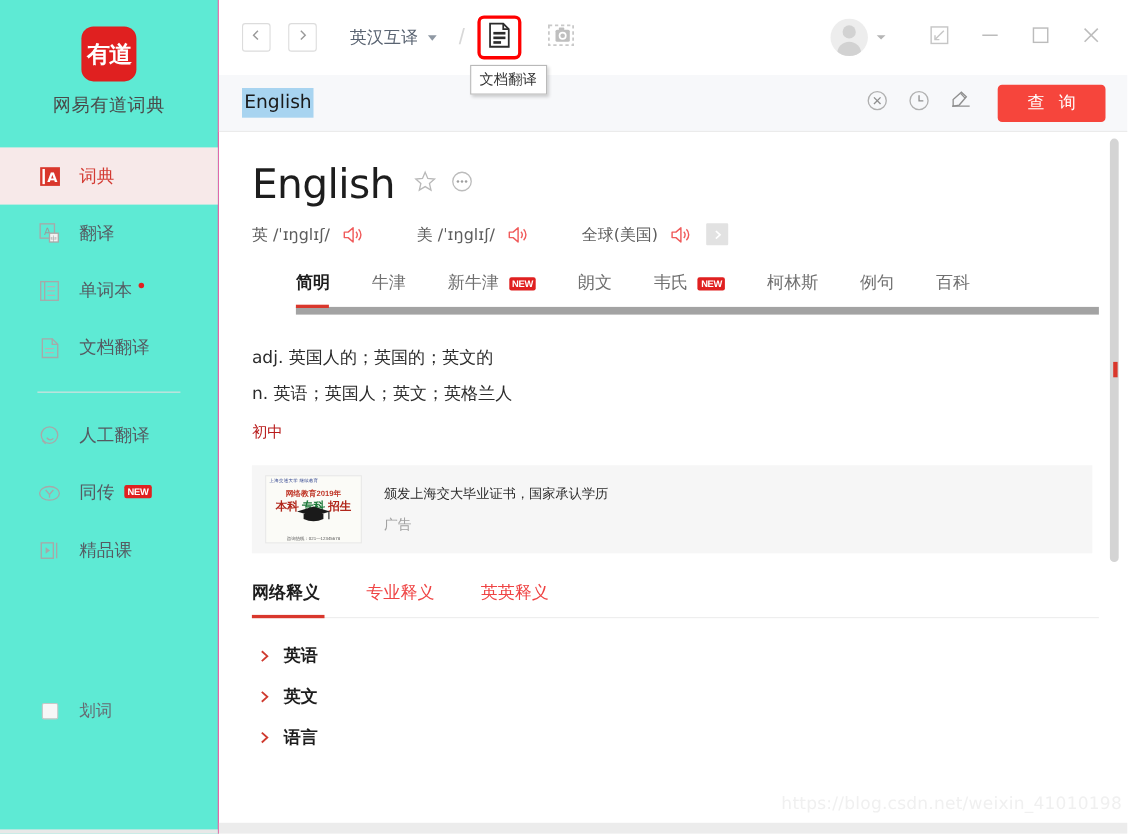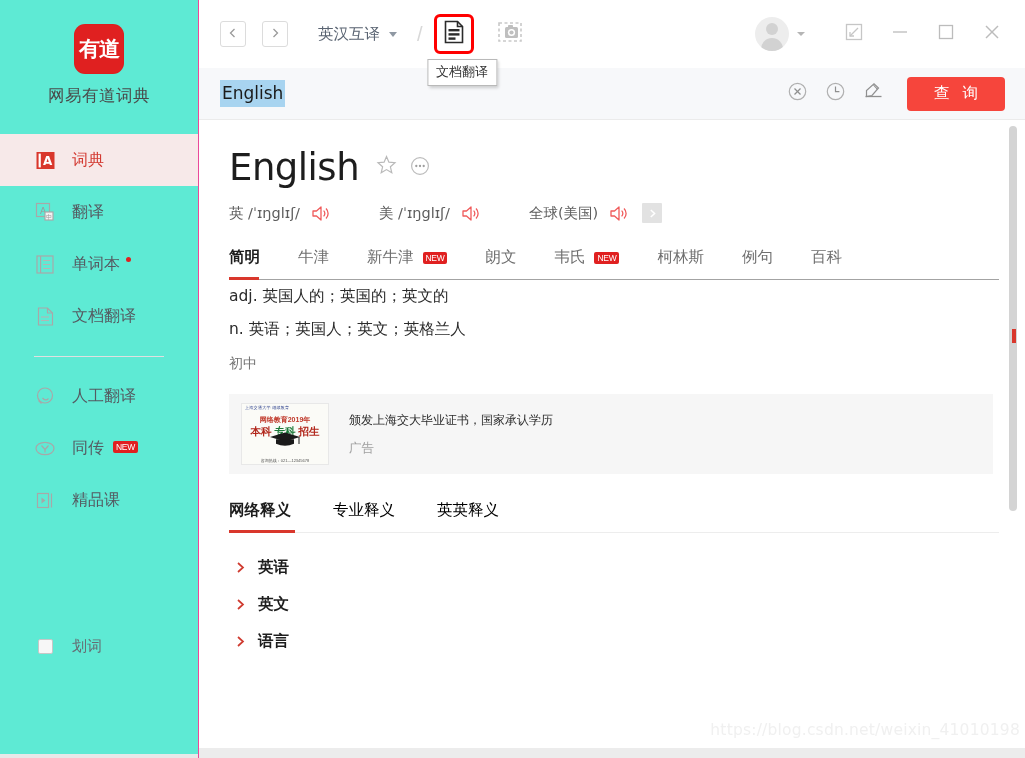--- a/index.html
+++ b/index.html
@@ -75,21 +75,21 @@
     background: #e02020;
     margin-left: 6px;
     vertical-align: middle;
     position: relative; top: -5px;
   }
   .badge-new {
     display: inline-block;
     background: #e02020;
     color: #fff;
     font-size: 8.5px;
-    font-weight: normal;
+    font-weight: bold;
     line-height: 12px;
     padding: 0 3px;
     border-radius: 2px;
     margin-left: 9px;
     position: relative; top: -1px;
     font-family: "Liberation Sans", sans-serif;
     letter-spacing: -0.3px;
   }
   .nav-sep {
     height: 1px;
@@ -324,22 +324,23 @@
     display: flex; align-items: center; justify-content: center;
     margin-left: 12px;
     cursor: pointer;
     border-radius: 1px;
   }
 
   .dict-tabs {
     display: flex;
     align-items: flex-end;
     margin-top: 24px;
-    border-bottom: 1px solid #a3a3a3;
-    position: relative;
+    border-bottom: 7px solid #a3a3a3;
+    position: relative;
+    margin-left: 40px;
   }
   .dict-tab {
     font-size: 15.5px;
     color: #6f6f6f;
     padding: 0 0 11px 0;
     margin-right: 38px;
     cursor: pointer;
     position: relative;
     white-space: nowrap;
     font-family: "DejaVu Sans", sans-serif;
@@ -347,30 +348,30 @@
   .dict-tab:last-child { margin-right: 0; }
   .dict-tab.active { color: #1d1d1d; font-weight: bold; }
   .dict-tab.active::after {
     content: "";
     position: absolute;
     left: 0; bottom: -1px;
     width: 30px; height: 3px;
     background: #d9372c;
   }
 
-  .defs { }
+  .defs { margin-top: 23px; }
   .def-line {
     font-size: 15.5px;
     color: #2b2b2b;
     line-height: 33px;
     font-family: "DejaVu Sans", sans-serif;
   }
   .def-level {
     font-size: 14px;
-    color: #737373;
+    color: #b91c1c;
     margin-top: 9px;
     font-family: "DejaVu Sans", sans-serif;
   }
 
   .ad {
     margin-top: 21px;
     background: #f6f6f6;
     display: flex;
     align-items: center;
     padding: 9px 12px;
@@ -429,21 +430,21 @@
     font-family: "DejaVu Sans", sans-serif;
   }
 
   .net-tabs {
     display: flex;
     margin-top: 26px;
     border-bottom: 1px solid #ededed;
   }
   .net-tab {
     font-size: 15.5px;
-    color: #000000;
+    color: #ef4444;
     padding-bottom: 11px;
     margin-right: 42px;
     cursor: pointer;
     position: relative;
     font-family: "DejaVu Sans", sans-serif;
   }
   .net-tab.active { color: #1d1d1d; font-weight: bold; }
   .net-tab.active::after {
     content: "";
     position: absolute;

